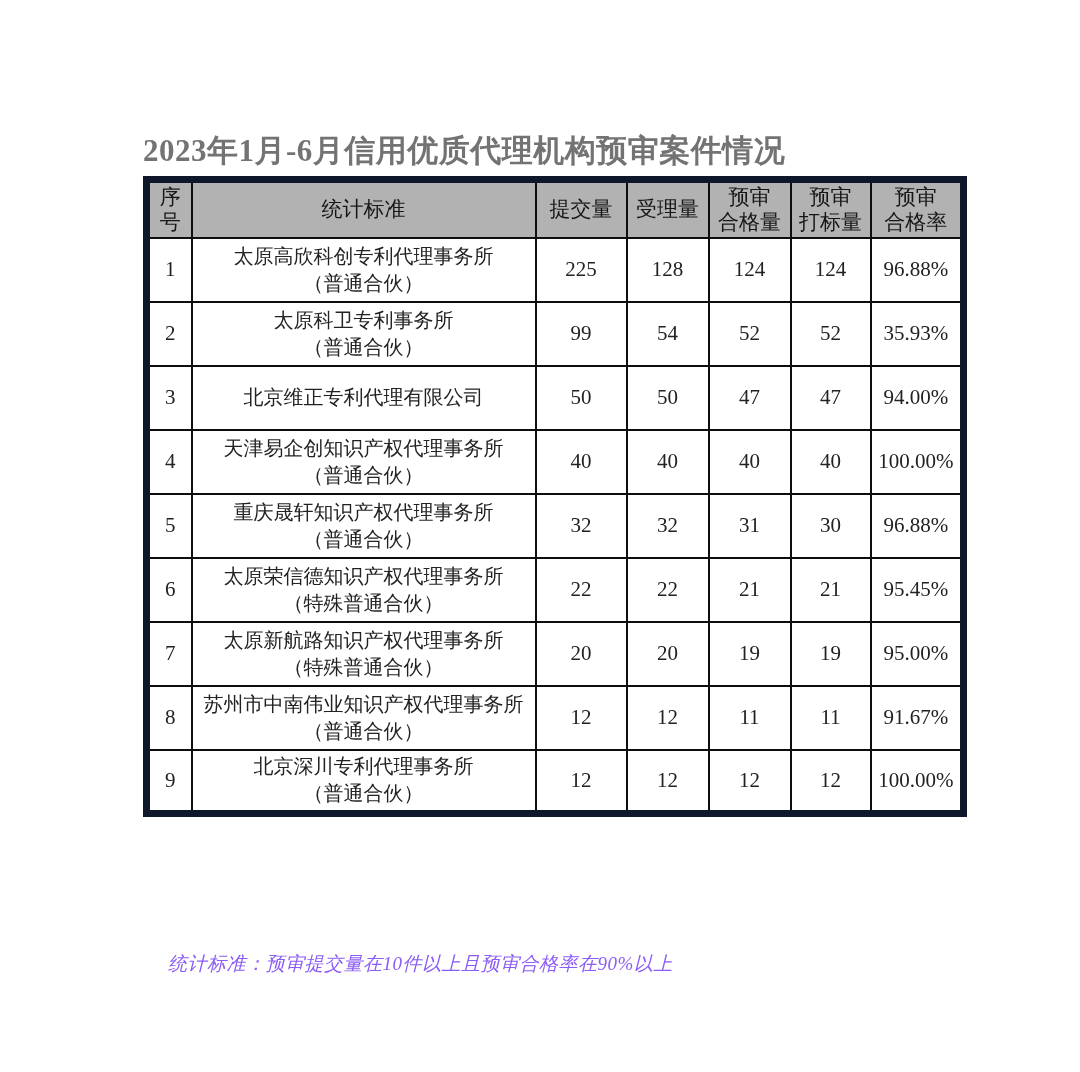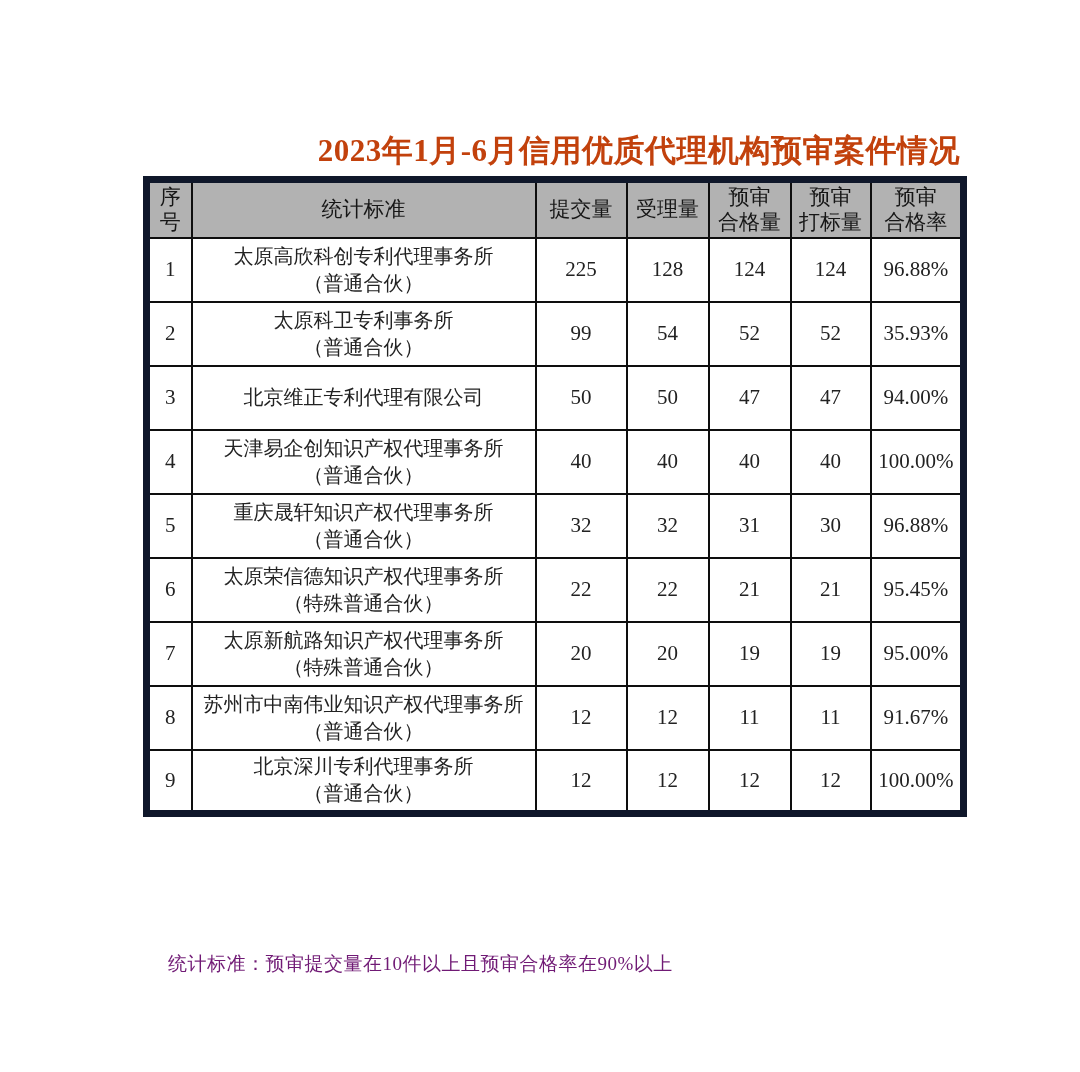--- a/index.html
+++ b/index.html
@@ -16,25 +16,25 @@
     position: absolute;
     top: 0; left: 0;
     width: 1080px;
     height: 1072px;
   }
   .doc-title {
     position: absolute;
     top: 130px;
     left: 143px;
     width: 817px;
-    text-align: right;
+    text-align: left;
     font-size: 31px;
     font-weight: 700;
     letter-spacing: 0.5px;
-    color: #c2410c;
+    color: #737373;
     white-space: nowrap;
   }
   table.stats {
     position: absolute;
     top: 176px;
     left: 143px;
     width: 817px;
     border-collapse: collapse;
     table-layout: fixed;
     border: 7px solid #0f172a;
@@ -62,22 +62,23 @@
   }
   .agency-cell div {
     font-size: 20px;
     line-height: 27px;
   }
   .note {
     position: absolute;
     top: 951px;
     left: 168px;
     font-size: 19px;
-    color: #701a75;
+    color: #8b5cf6;
     letter-spacing: 0.5px;
+    font-style: italic;
   }
 </style>
 </head>
 <body>
 
 <div class="page">
 
   <div class="doc-title">2023年1月-6月信用优质代理机构预审案件情况</div>
 
   <table class="stats">

